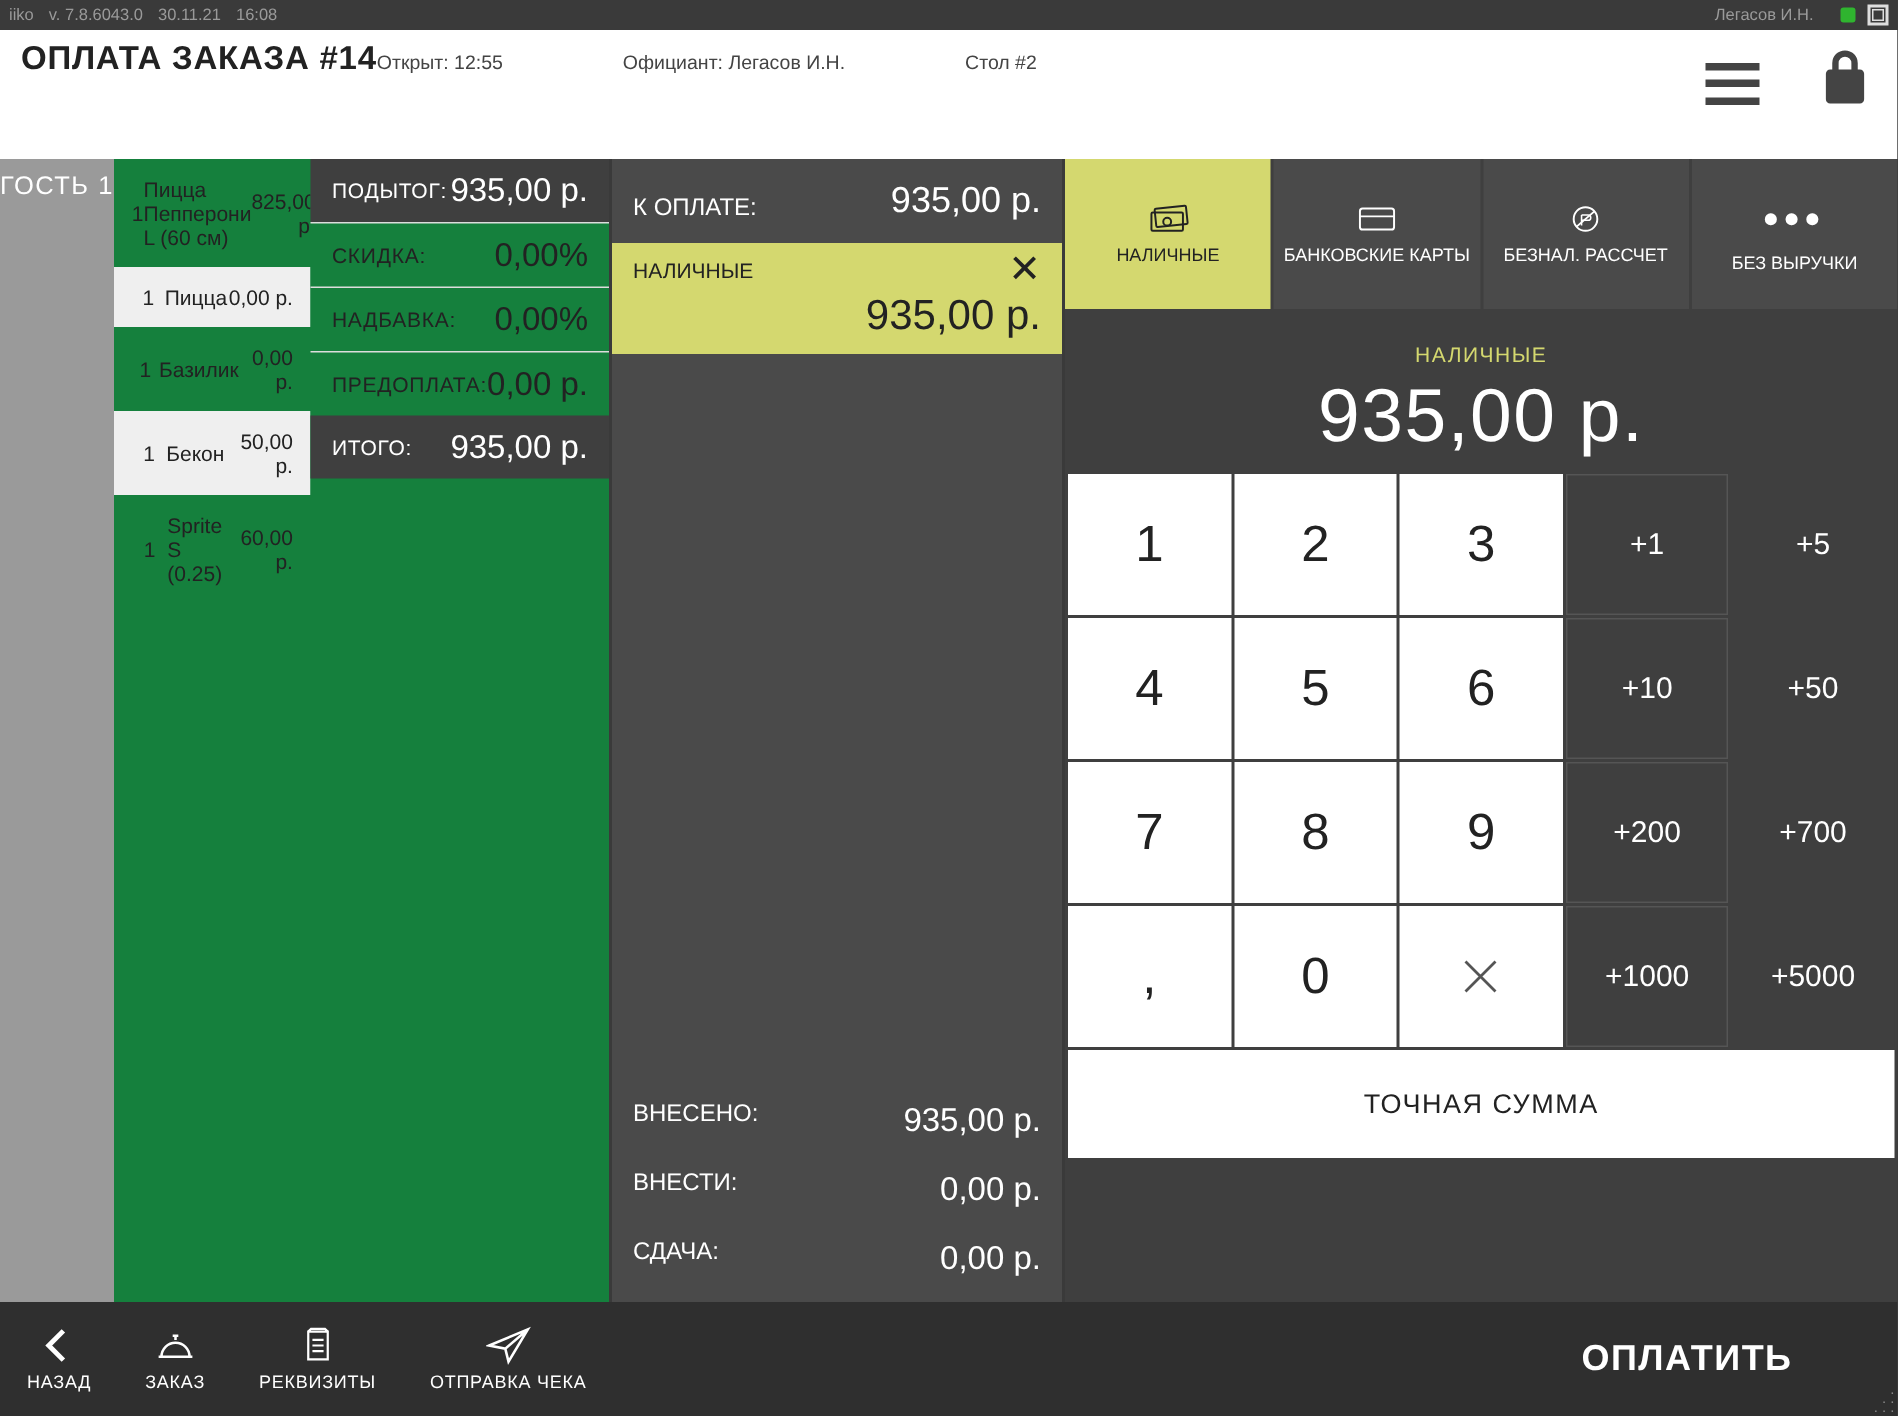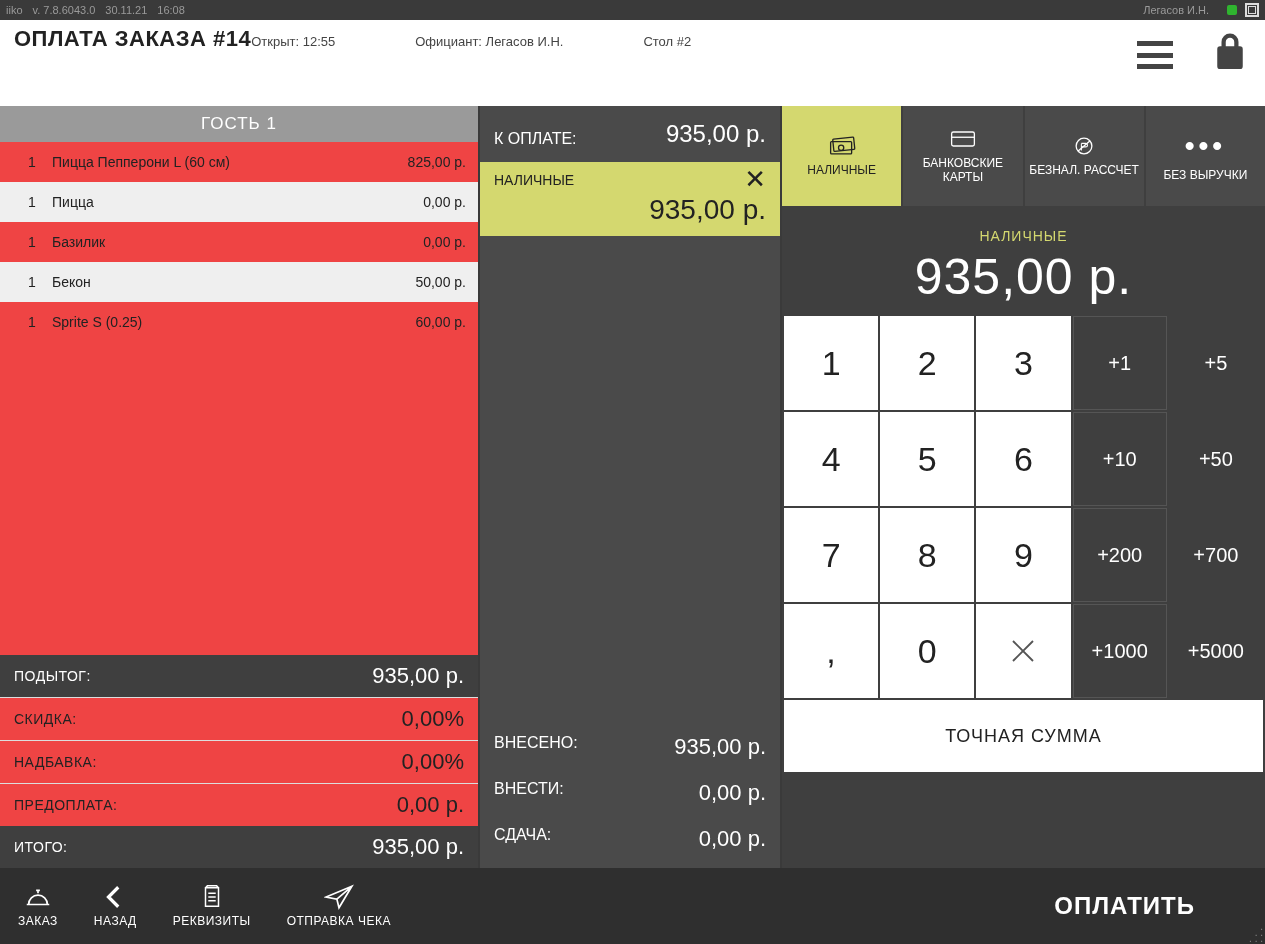--- a/index.html
+++ b/index.html
@@ -15,21 +15,21 @@
   .header h1 { font-size: 22px; font-weight: 700; letter-spacing: .5px; }
   .header .meta { display: flex; gap: 80px; font-size: 13px; color: #444; margin-top: 8px; }
   .header .icons { position: absolute; right: 18px; top: 12px; display: flex; gap: 40px; align-items: center; }
   .menu-icon { width: 36px; height: 28px; display: flex; flex-direction: column; justify-content: space-between; cursor:pointer;}
   .menu-icon div { height: 5px; background: #444; }
   .lock-icon { font-size: 40px; color: #444; cursor:pointer; line-height: 1;}
 
   .body { display: flex; height: 762px; }
 
   
-  .left { width: 478px; background: #ef4444; color: #222; display: flex; flex-direction: column; }
+  .left { width: 406px; background: #15803d; color: #222; display: flex; flex-direction: row; }
   .guest-hdr { background: #9a9a9a; color: #fff; text-align: center; font-size: 17px; padding: 8px 0; letter-spacing: 1px;}
   .items { flex: 1; overflow: hidden; }
   .item-row { display: flex; align-items: center; font-size: 14px; padding: 12px 12px; }
   .item-row .qty { width: 40px; text-align: center; }
   .item-row .name { flex: 1; }
   .item-row .price { width: 80px; text-align: right; }
   .item-row.alt { background: #efefef; }
 
   .totals { }
   .trow { display: flex; justify-content: space-between; align-items: center; padding: 8px 14px; font-size: 17px; border-top: 1px solid #ddd;}
@@ -270,30 +270,30 @@
       <div class="key inc">+5000</div>
 
       <div class="exact">ТОЧНАЯ СУММА</div>
     </div>
     </div>
   </div>
 </div>
 
 <div class="bottom">
   <div class="bbtn">
+    <svg viewBox="0 0 24 24">
+        <path fill="none" stroke="#fff" stroke-width="3" d="M15 3l-9 9 9 9"></path>
+      </svg>
+    <span class="lbl">НАЗАД</span>
+  </div>
+  <div class="bbtn">
     <svg viewBox="0 0 32 24">
         <path fill="none" stroke="#fff" stroke-width="1.8" d="M4 20h24M6 20a10 10 0 0120 0M16 8V5m-2 0h4"></path>
       </svg>
     <span class="lbl">ЗАКАЗ</span>
-  </div>
-  <div class="bbtn">
-    <svg viewBox="0 0 24 24">
-        <path fill="none" stroke="#fff" stroke-width="3" d="M15 3l-9 9 9 9"></path>
-      </svg>
-    <span class="lbl">НАЗАД</span>
   </div>
   <div class="bbtn">
     <svg viewBox="0 0 24 28">
         <path fill="none" stroke="#fff" stroke-width="1.6" d="M5 4h14v20H5zM5 4l2-2h10l2 2M8 10h8M8 14h8M8 18h8"></path>
       </svg>
     <span class="lbl">РЕКВИЗИТЫ</span>
   </div>
   <div class="bbtn">
     <svg viewBox="0 0 28 24">
         <path fill="none" stroke="#fff" stroke-width="1.6" d="M2 12L26 2 14 22l-2-8z M12 14l14-12"></path>

